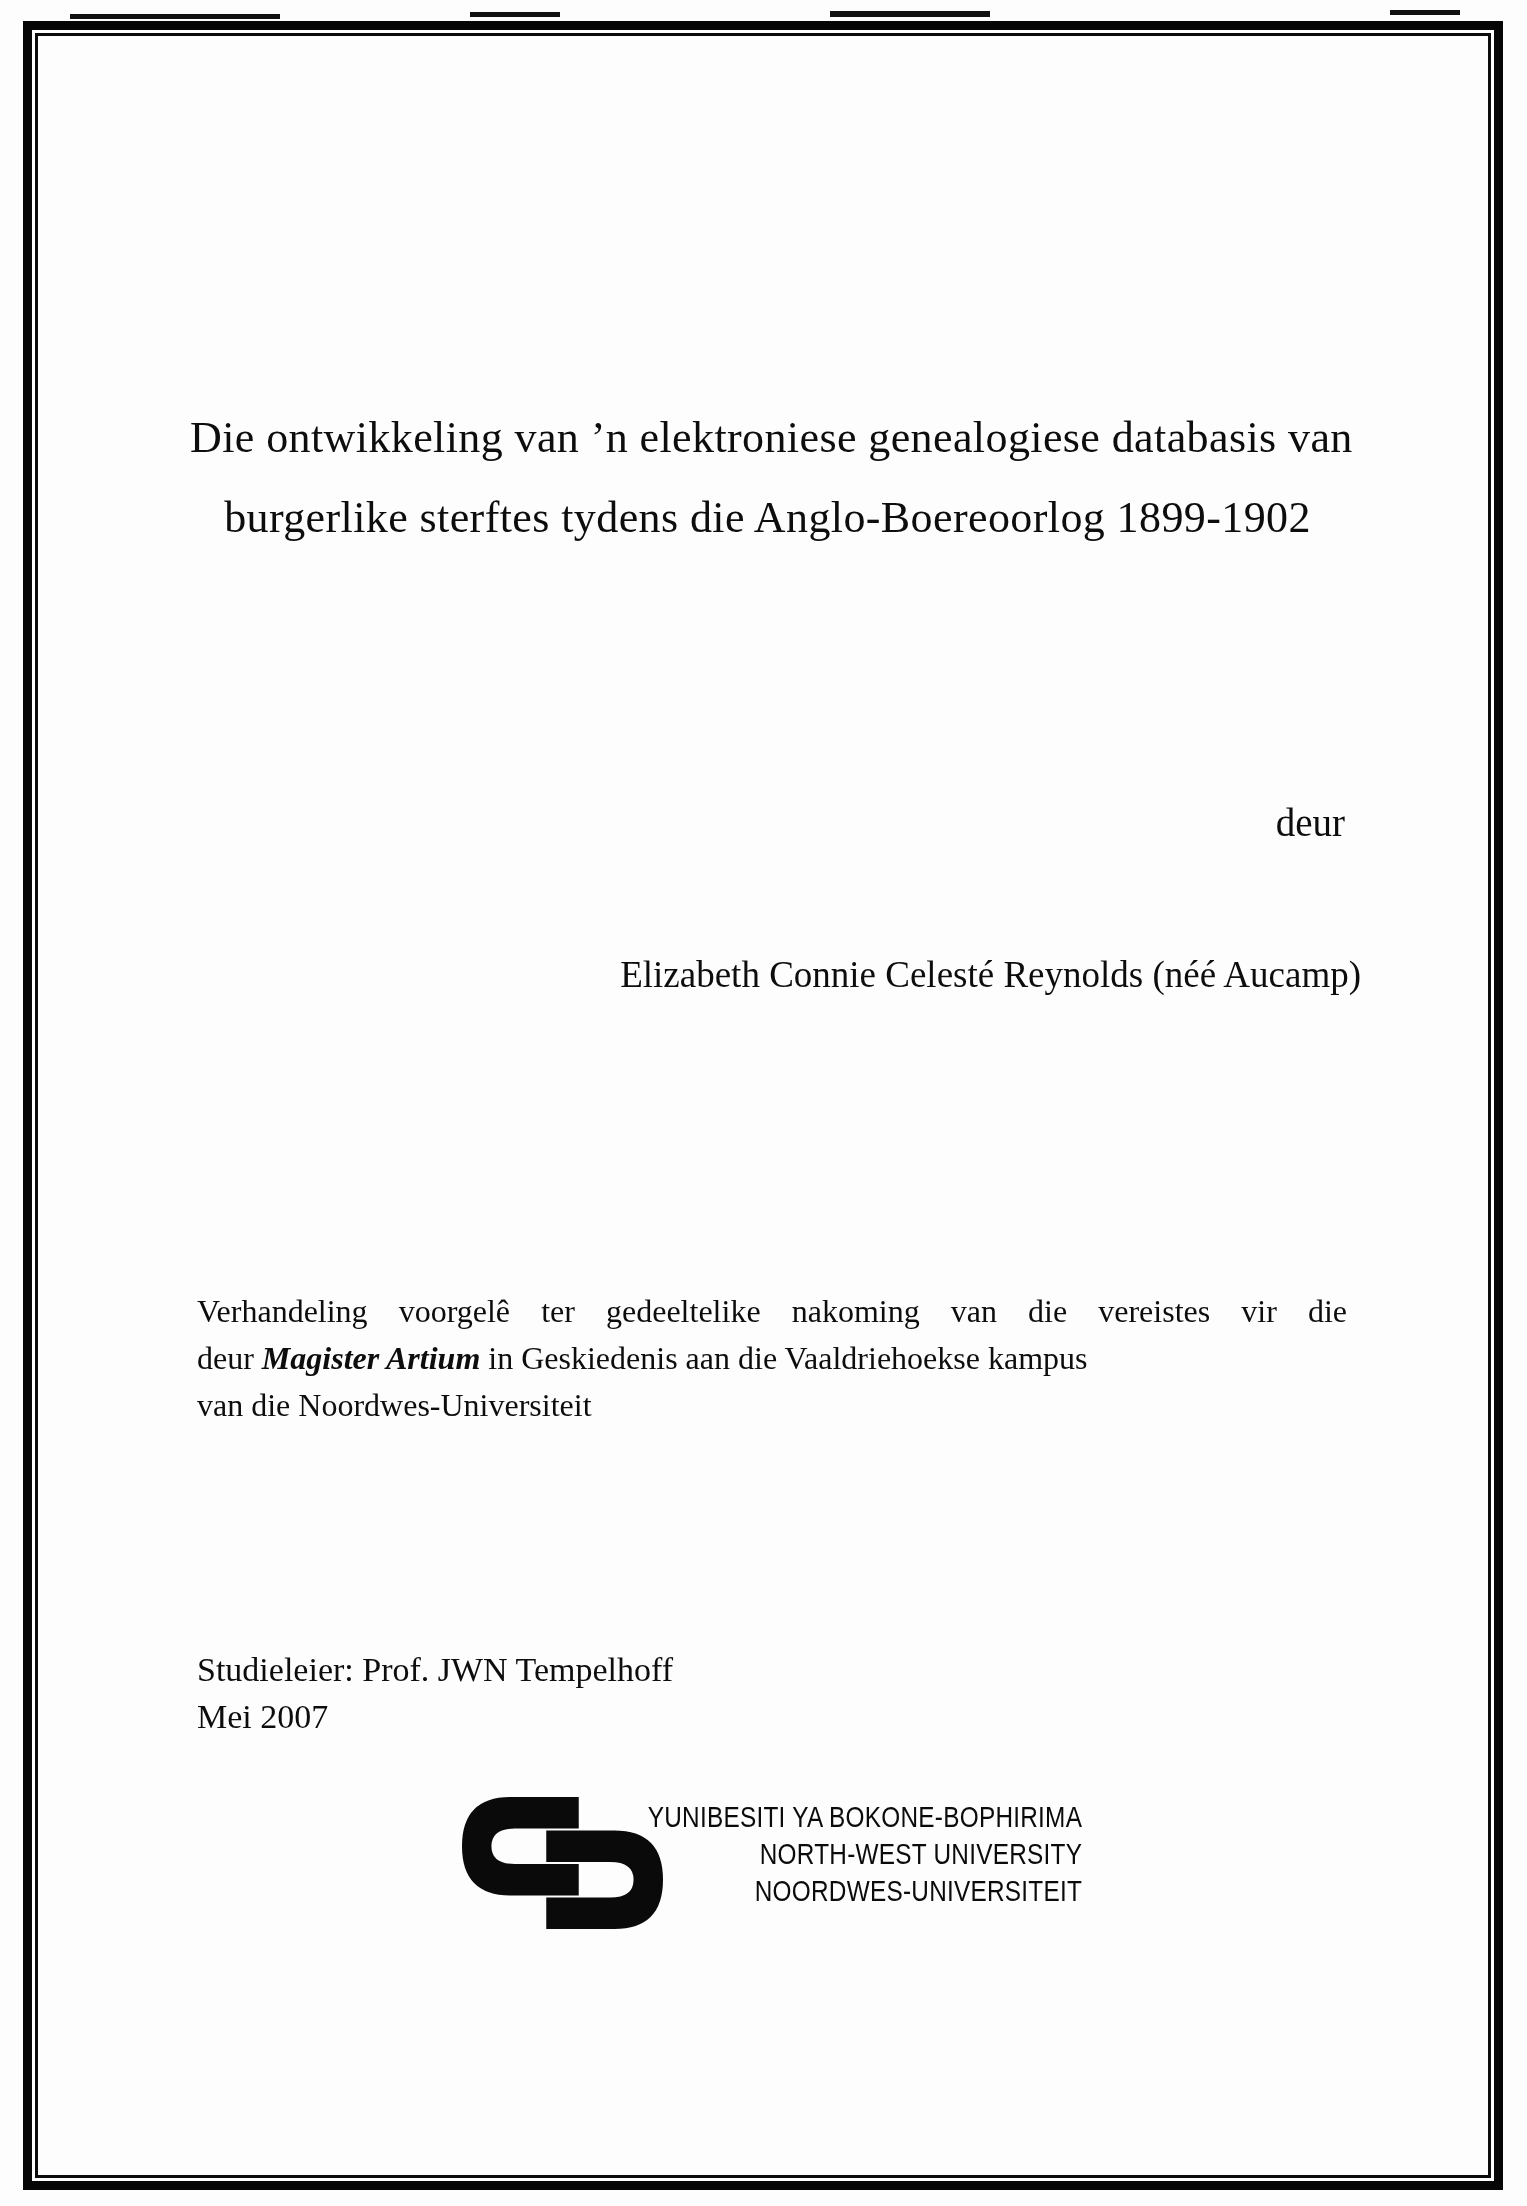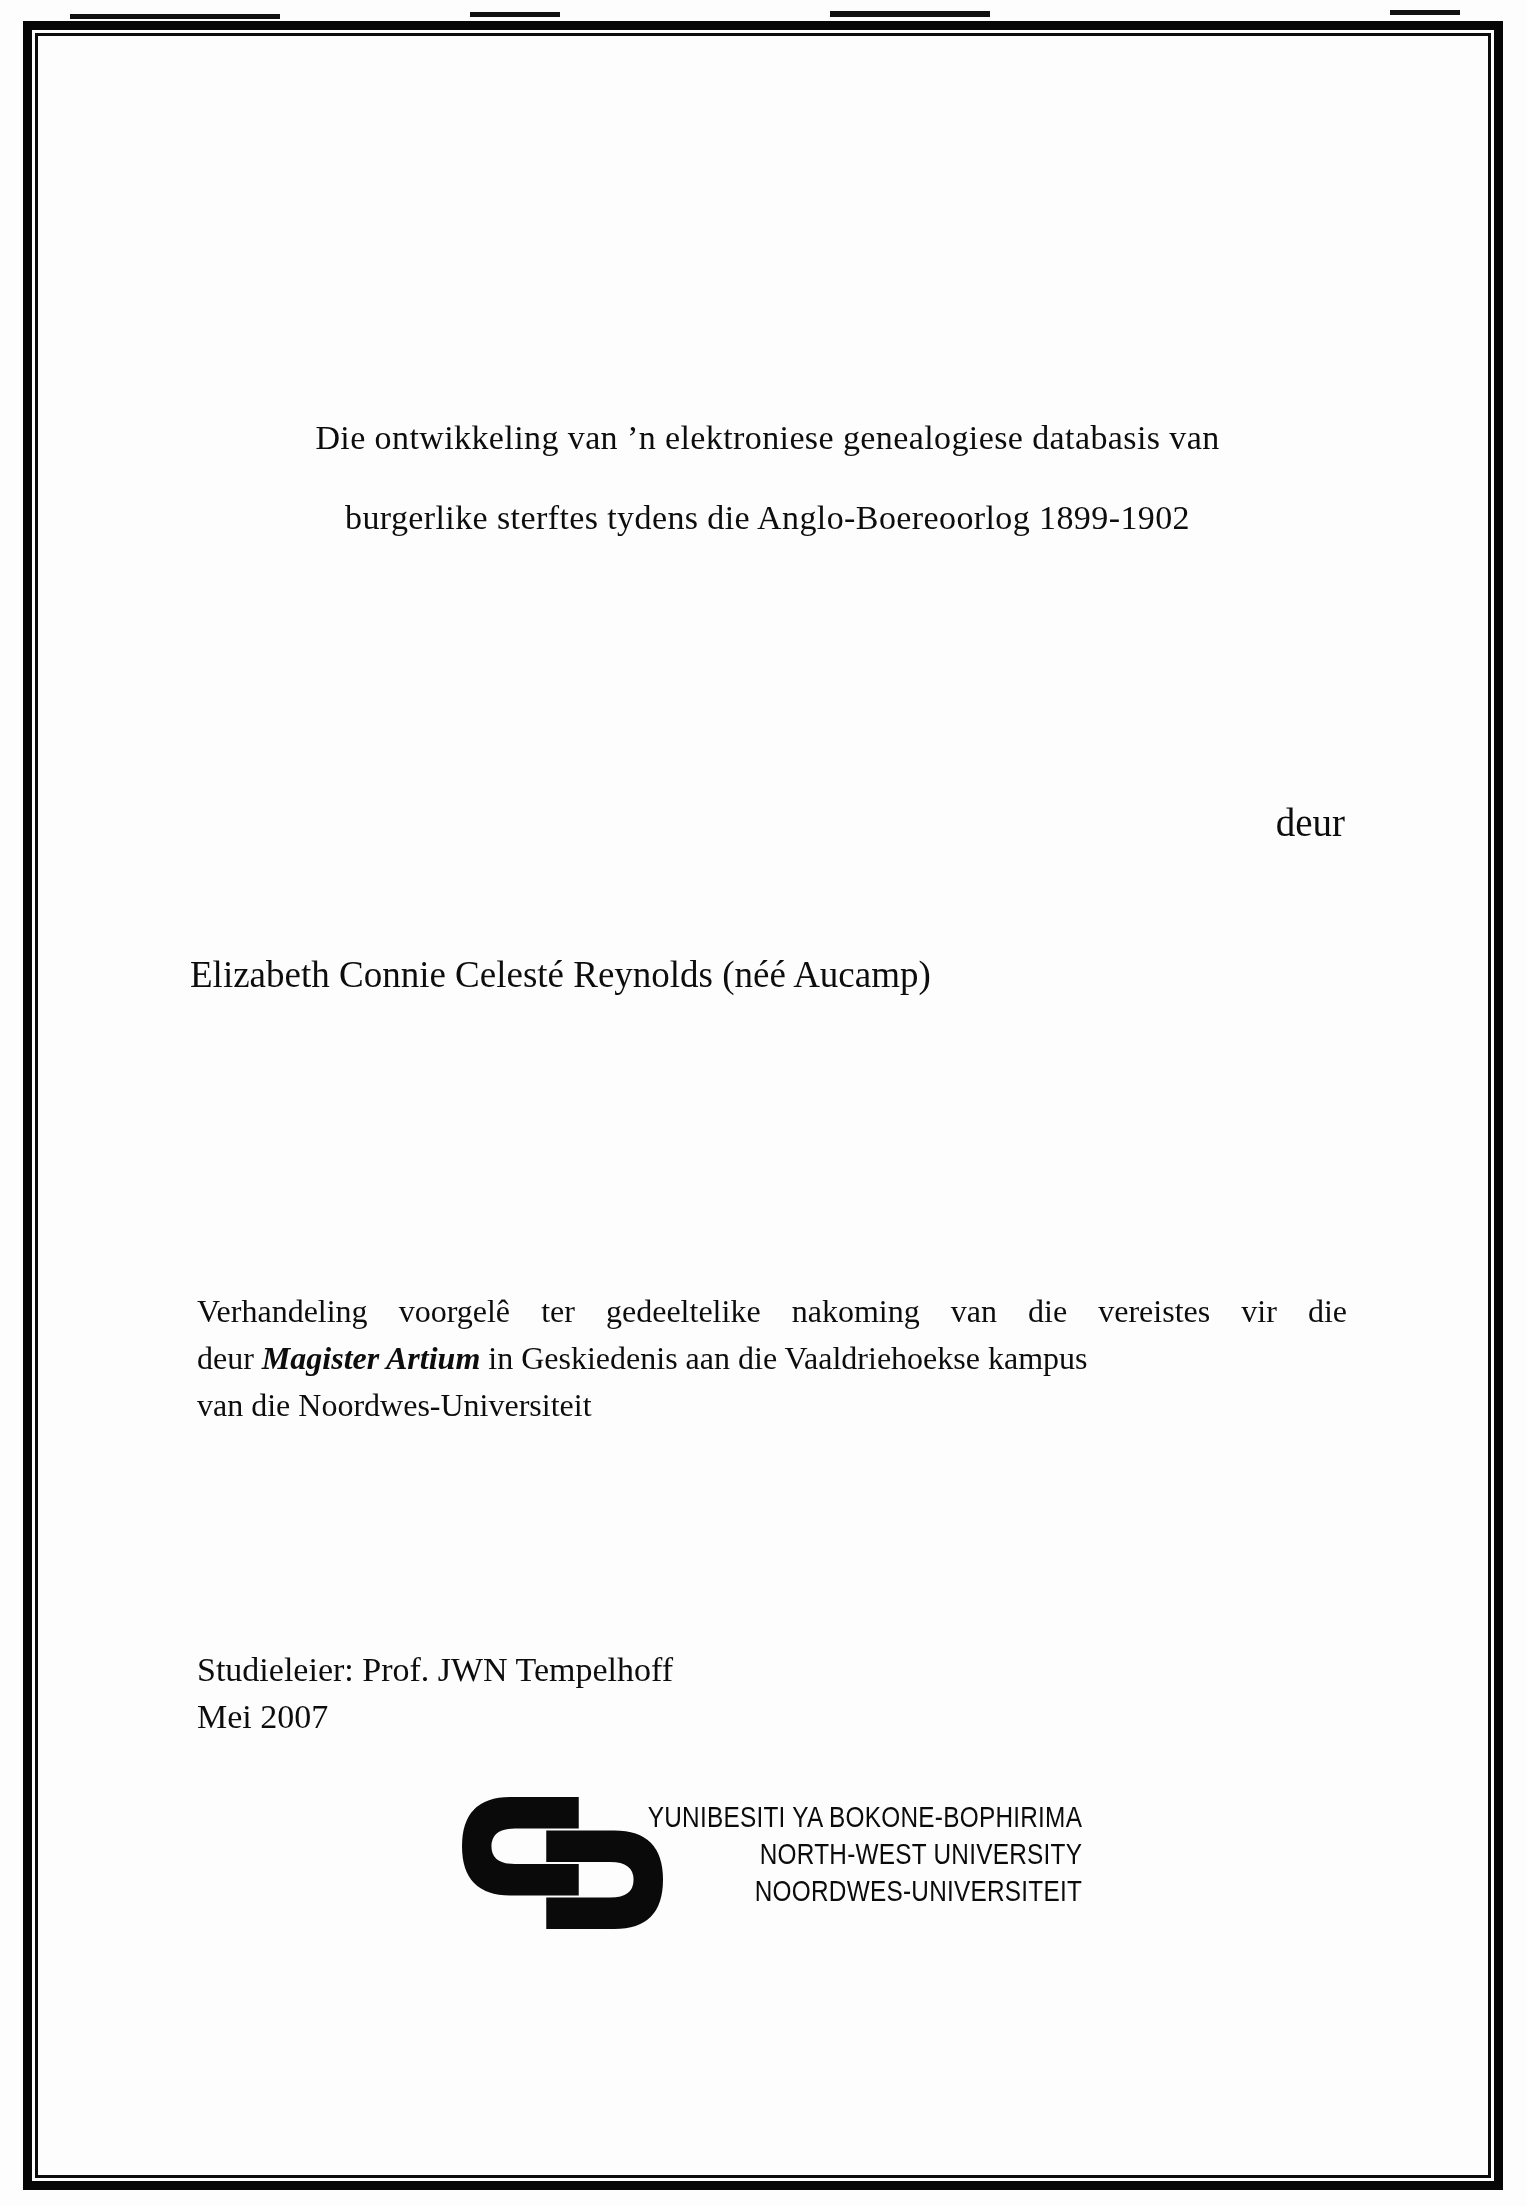--- a/index.html
+++ b/index.html
@@ -31,38 +31,38 @@
   .noise { position: absolute; background: #111; }
   .noise.n1 { left: 70px;  top: 14px; width: 210px; height: 5px; }
   .noise.n2 { left: 470px; top: 12px; width: 90px;  height: 5px; }
   .noise.n3 { left: 830px; top: 11px; width: 160px; height: 6px; }
   .noise.n4 { left: 1390px; top: 10px; width: 70px; height: 5px; }
 
   .title {
     position: absolute;
     left: 190px; top: 398px; width: 1155px;
     text-align: center;
-    font-size: 34px;
+    font-size: 44px;
     line-height: 80px;
     letter-spacing: 0.4px;
     white-space: nowrap;
   }
 
   .byline {
     position: absolute;
     left: 190px; top: 803px; width: 1155px;
     text-align: right;
     font-size: 39px;
     line-height: 40px;
   }
 
   .author {
     position: absolute;
-    left: 190px; top: 952px; width: 1155px;
-    text-align: left;
+    left: 206px; top: 952px; width: 1155px;
+    text-align: right;
     font-size: 37px;
     line-height: 46px;
   }
 
   .submission {
     position: absolute;
     left: 197px; top: 1288px; width: 1150px;
     font-size: 32px;
     line-height: 47px;
   }

